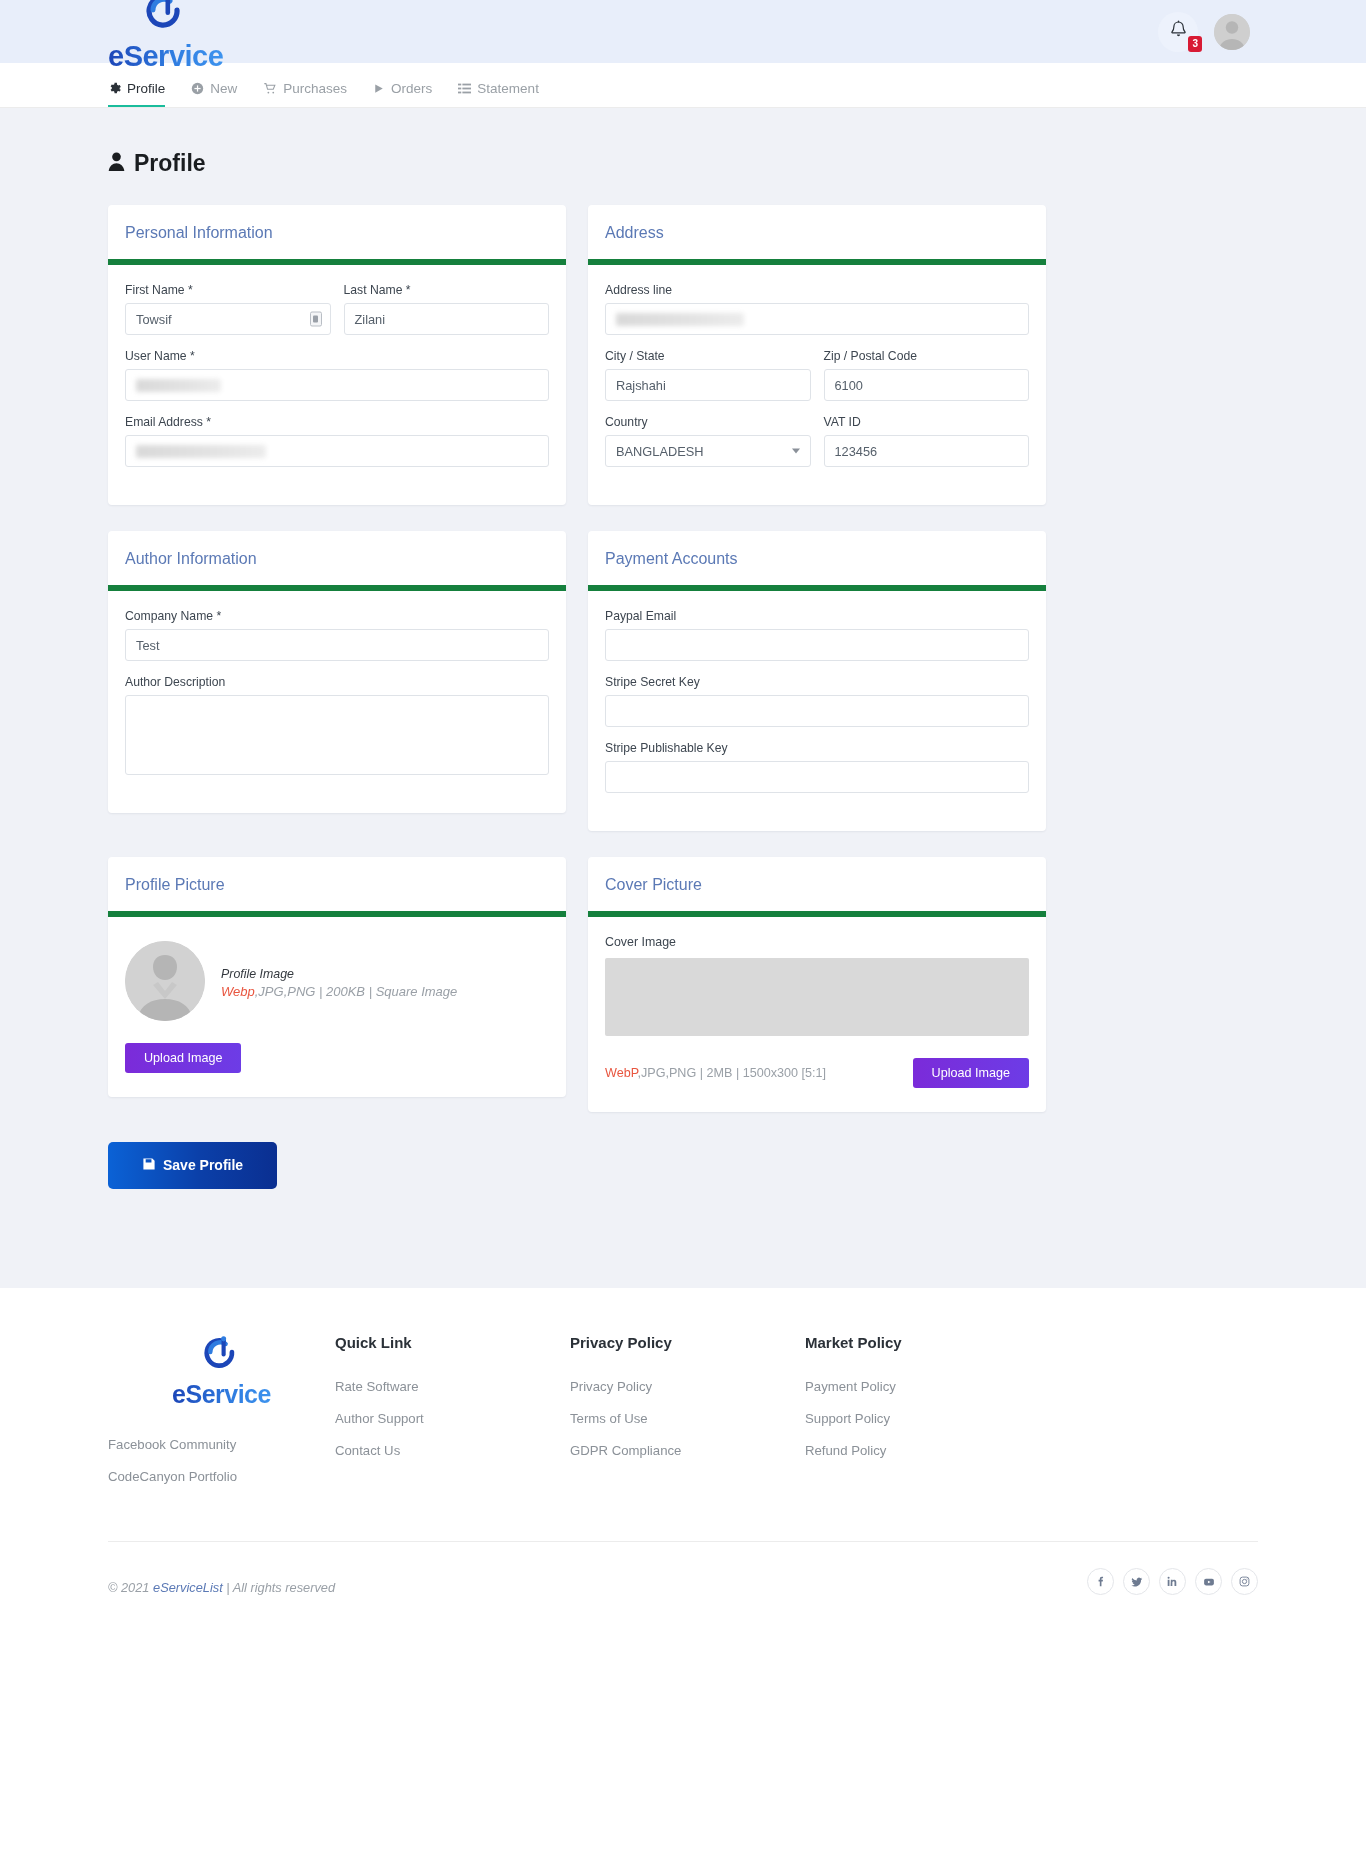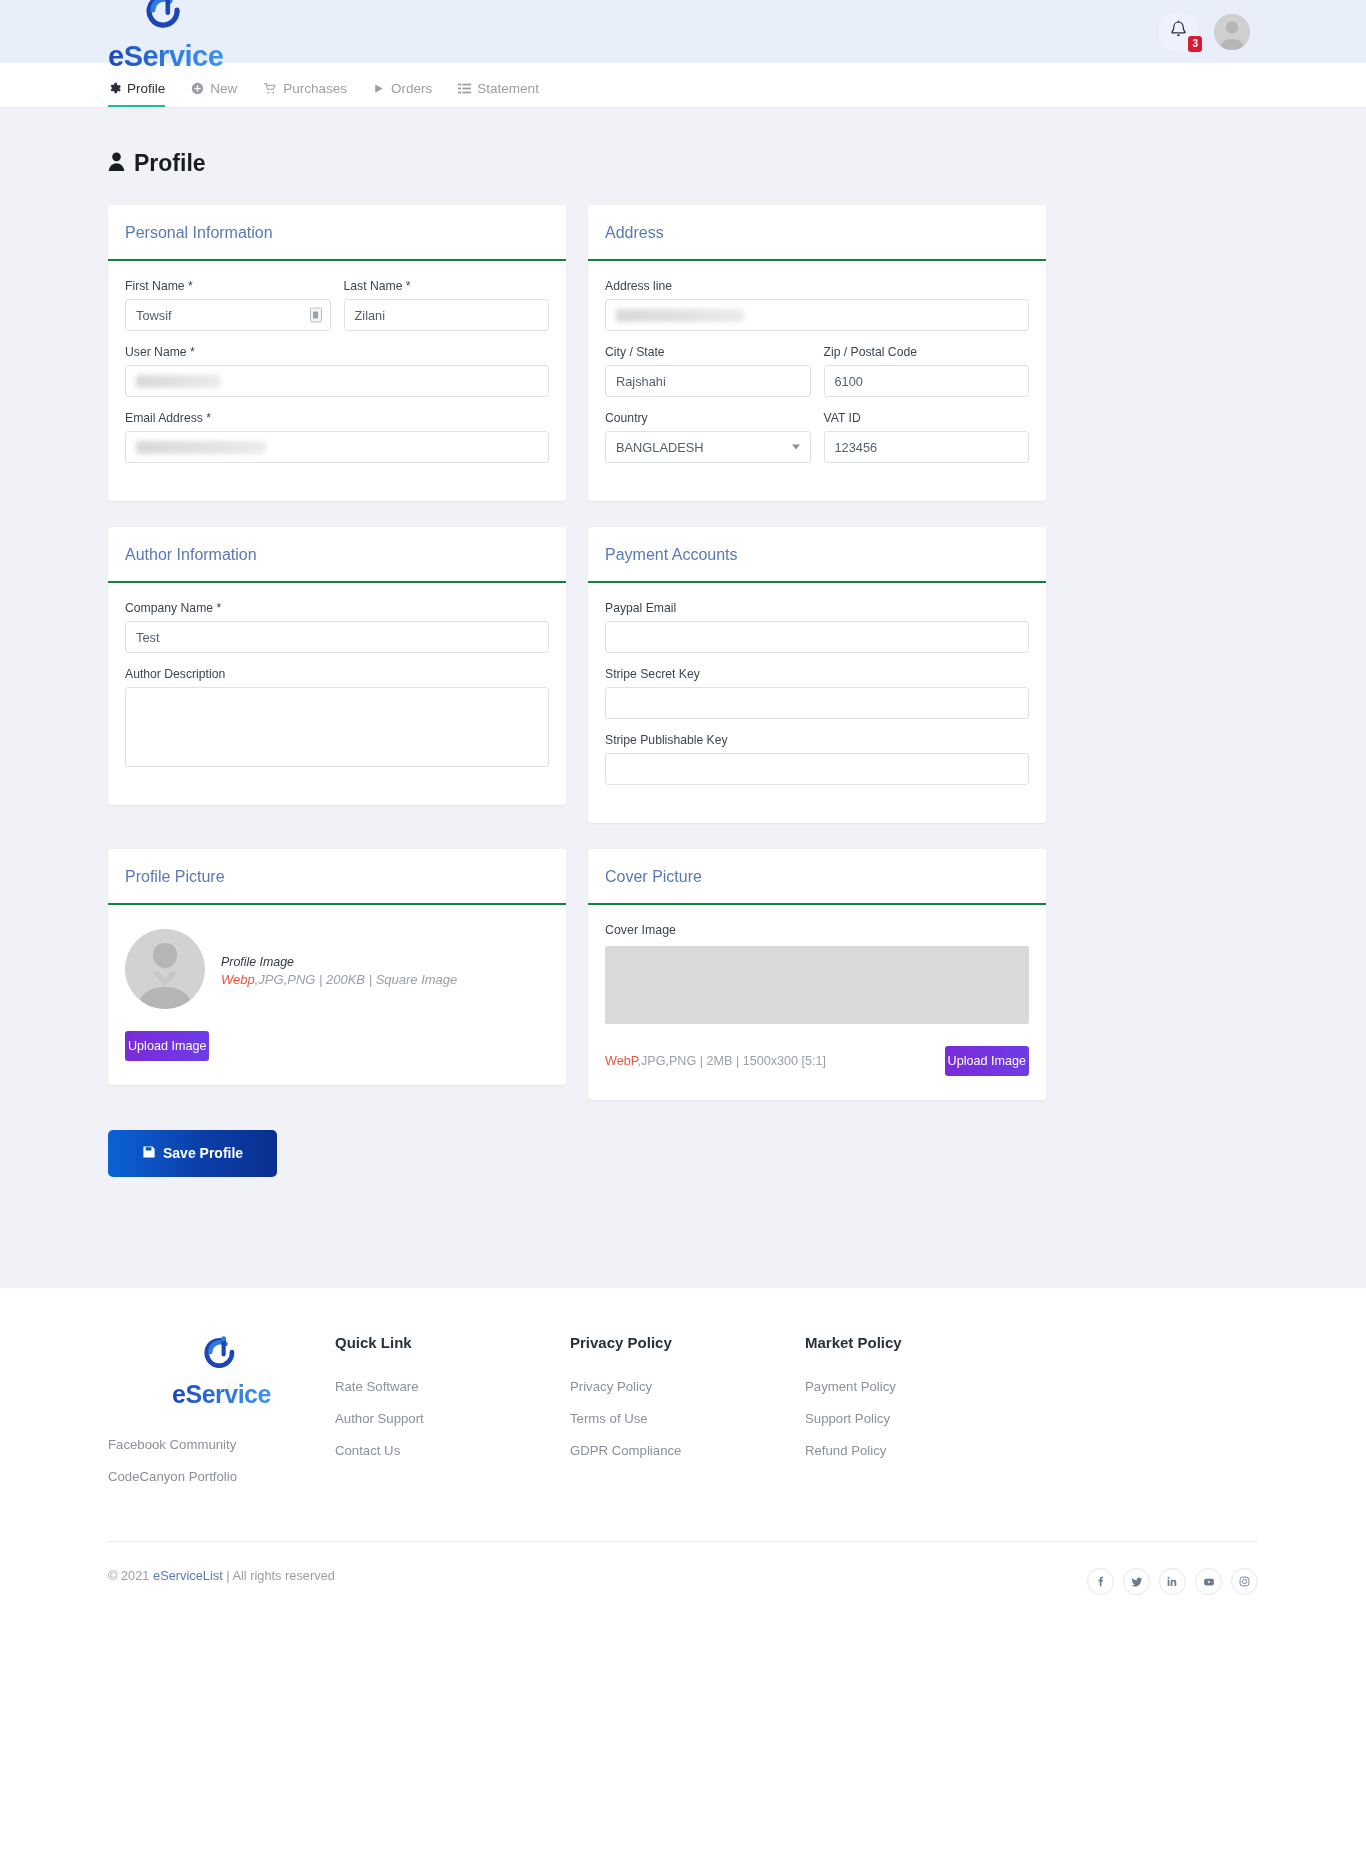--- a/index.html
+++ b/index.html
@@ -88,21 +88,21 @@
     row-gap: 26px;
     align-items: start;
   }
   .card {
     background: #fff;
     border-radius: 4px;
     box-shadow: 0 1px 2px rgba(56,65,74,.08);
   }
   .card-header {
     padding: 19px 17px 17px 17px;
-    border-bottom: 2px solid #15803d;
+    border-bottom: 6px solid #15803d;
     font-size: 16px;
     color: #5b79b5;
     font-weight: 400;
   }
   .card-body { padding: 18px 17px 24px 17px; }
 
   .frow { display: flex; gap: 13px; }
   .fgroup { margin-bottom: 14px; flex: 1; }
   .flabel {
     display: block; font-size: 12.2px; color: #3d4650;
@@ -146,21 +146,21 @@
     width: 80px; height: 80px; border-radius: 50%;
     background: #d2d2d2; overflow: hidden; flex: none; position: relative;
   }
   .pp-meta { padding-top: 26px; font-style: italic; }
   .pp-title { font-size: 12.4px; color: #34393f; margin-bottom: 3px; }
   .pp-specs { font-size: 13px; color: #9aa0a7; }
   .pp-specs .hl { color: #e8553f; }
   .btn-upload {
     margin-top: 22px;
     background: #7a29d8; color: #fff; border: none;
-    font-size: 12.6px; padding: 8px 3px; border-radius: 3px;
+    font-size: 12.6px; padding: 8px 19px; border-radius: 3px;
     cursor: pointer; font-family: "Liberation Sans", sans-serif;
     background: linear-gradient(90deg,#7b2bd9,#6d3ce6);
   }
   .cover-label { font-size: 12.4px; color: #3d4650; margin-bottom: 9px; }
   .cover-box {
     width: 100%; height: 78px; background: #d9d9d9; border-radius: 2px;
   }
   .cover-foot {
     display: flex; align-items: center; justify-content: space-between;
     margin-top: 22px;
@@ -191,22 +191,23 @@
   }
   .f-link {
     display: block; font-size: 13.2px; color: #8b9198;
     margin-bottom: 17px; text-decoration: none; cursor: pointer;
   }
   .f-head {
     font-size: 15px; font-weight: bold; color: #2b3138; margin-bottom: 28px;
   }
   .f-sep { border-top: 1px solid #ececec; }
   .f-bottom {
-    display: flex; align-items: flex-start; justify-content: space-between;
+    display: flex; align-items: flex-end; justify-content: space-between;
     padding: 26px 0 30px 0;
+    font-style: italic;
   }
   .copy { font-size: 12.8px; color: #9aa0a7; }
   .copy .link { color: #5b79b5; }
   .socials { display: flex; gap: 9px; }
   .soc {
     width: 27px; height: 27px; border-radius: 50%;
     border: 1px solid #e4e6ea; display: flex;
     align-items: center; justify-content: center;
     color: #6e7b91; cursor: pointer;
   }

